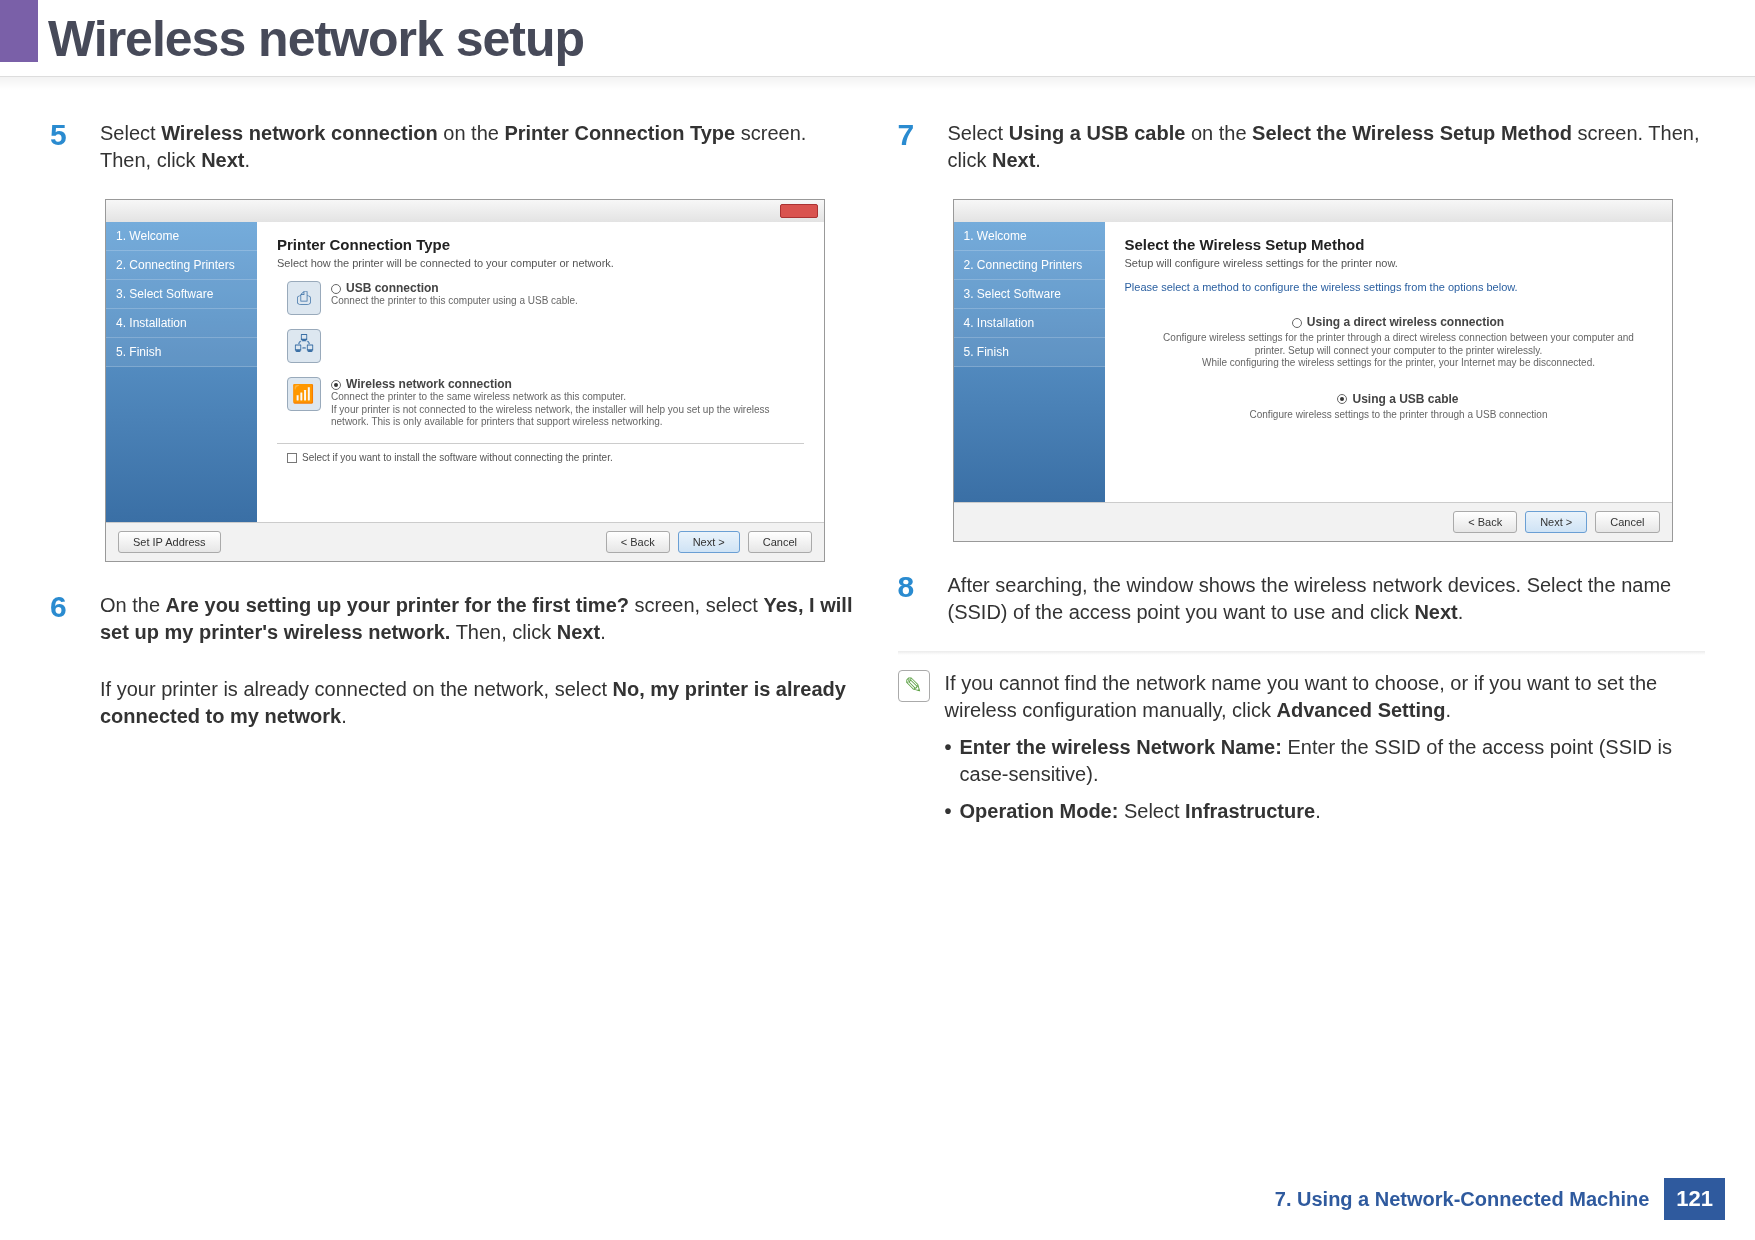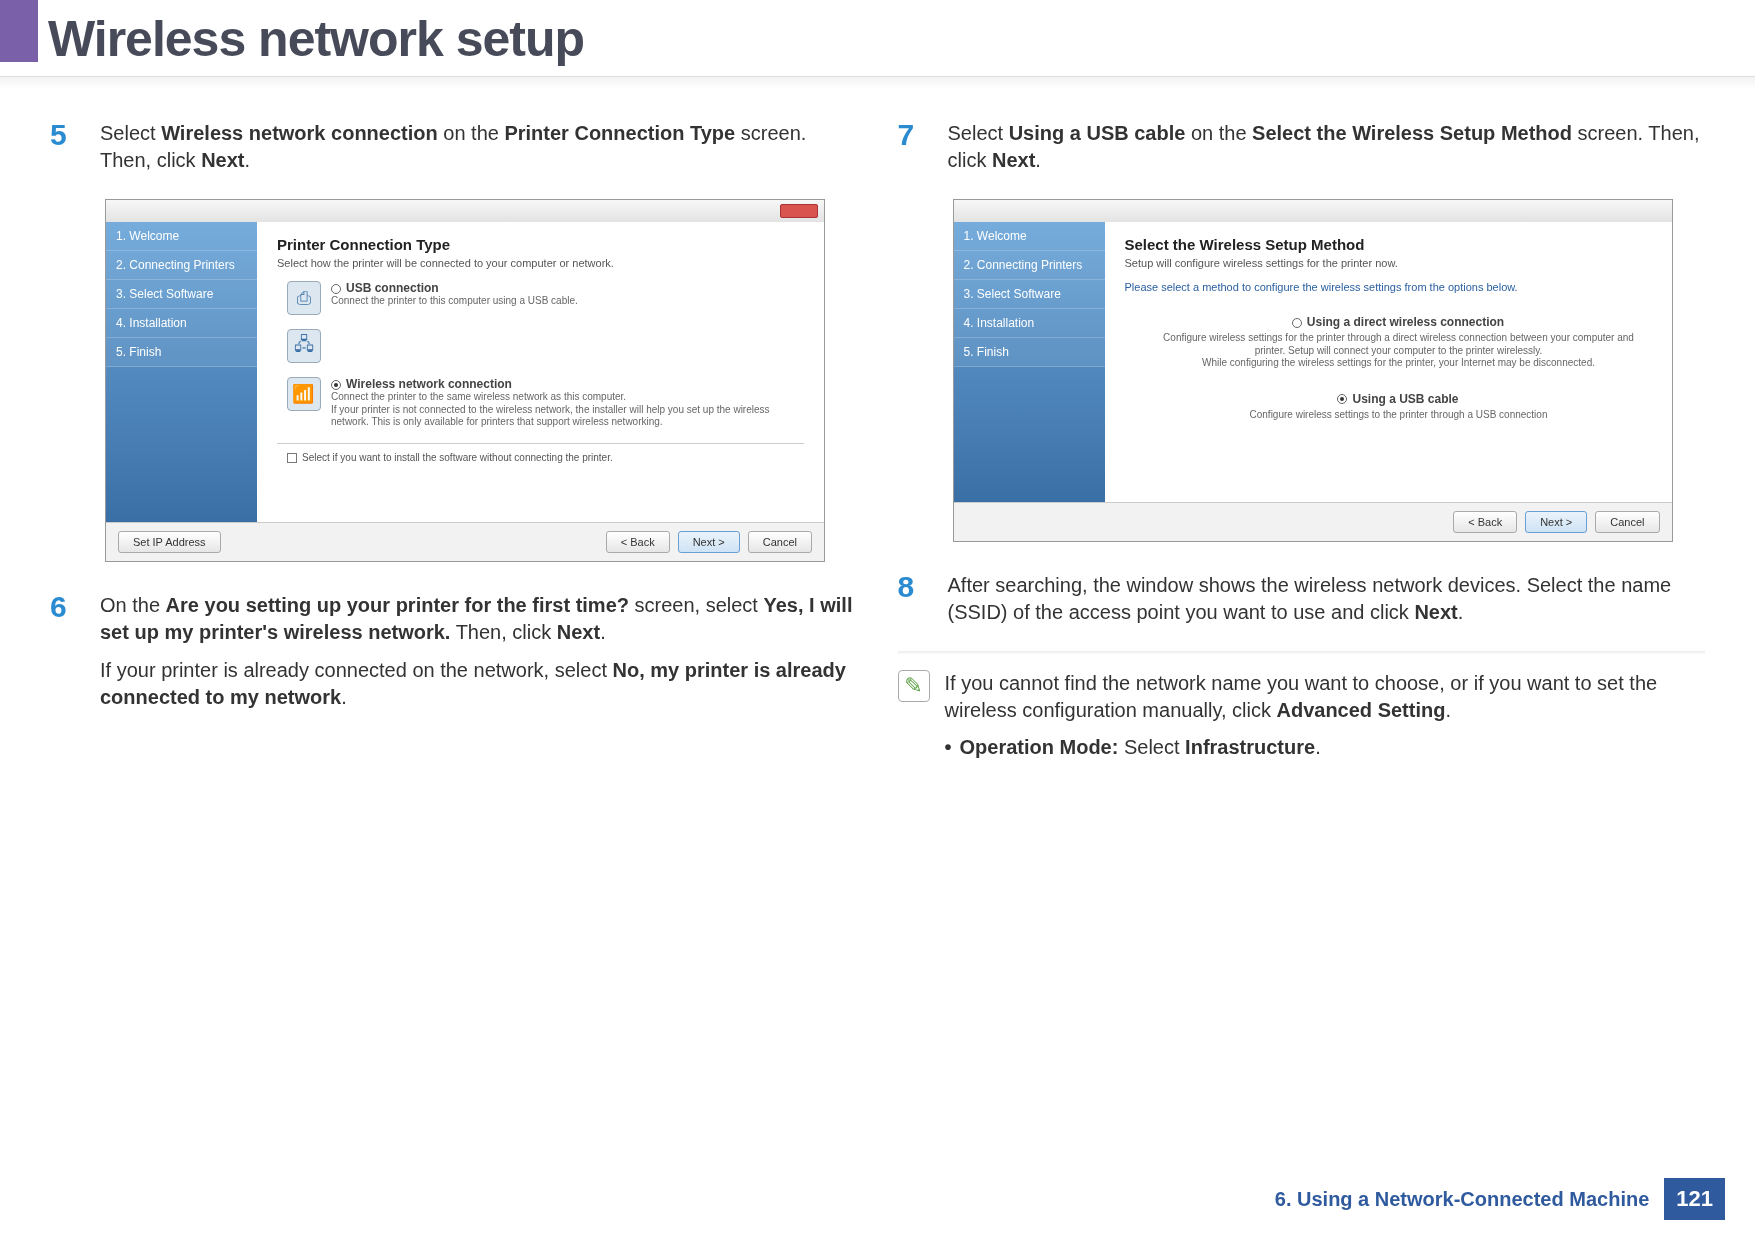--- a/index.html
+++ b/index.html
@@ -51,21 +51,21 @@
     color: #2a8bd0;
     min-width: 30px;
     line-height: 1;
   }
   .step-body {
     font-size: 20px;
     line-height: 1.35;
     color: #333;
     flex: 1;
   }
-  .step-body p + p { margin-top: 11px; }
+  .step-body p + p { margin-top: 30px; }
   .bold { font-weight: 700; }
 
   
   .mock {
     margin: 15px 0 30px 55px;
     width: 720px;
     border: 1px solid #999;
     background: #fff;
   }
   .mock-titlebar {
@@ -321,25 +321,28 @@
     <div class="note-divider"></div>
 
     <div class="note">
       <div class="note-icon">✎</div>
       <div class="note-body">
         <p>
           <span>If you cannot find the network name you want to choose, or if you want to set the wireless configuration manually, click </span><span class="bold">Advanced Setting</span><span>.</span>
         </p>
         <ul>
           <li>
+              <span><span class="bold">Enter the wireless Network Name:</span><span> Enter the SSID of the access point (SSID is case-sensitive).</span></span>
+            </li>
+          <li>
               <span><span class="bold">Operation Mode:</span><span> Select </span><span class="bold">Infrastructure</span><span>.</span></span>
             </li>
         </ul>
       </div>
     </div>
 
   </div>
 </div>
 
 <div class="page-footer">
-  <div class="footer-text">6.  Using a Network-Connected Machine</div>
+  <div class="footer-text">7.  Using a Network-Connected Machine</div>
   <div class="page-num">121</div>
 </div>
 
 </body></html>

